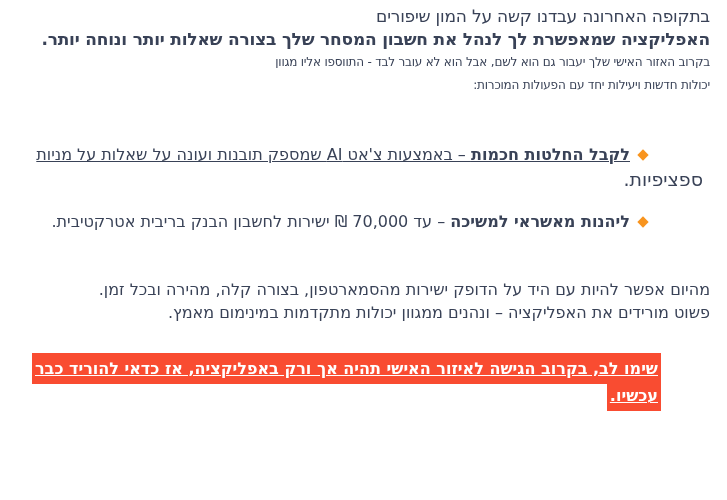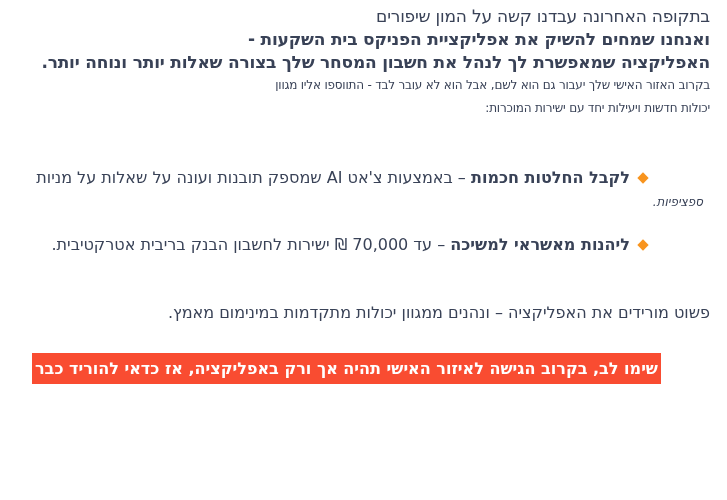--- a/index.html
+++ b/index.html
@@ -19,73 +19,74 @@
   .intro { font-size: 17px; line-height: 23px; letter-spacing: -0.2px; }
   .intro.narrow { font-size: 12px; }
   .bold { font-weight: bold; }
   .bullets { margin-top: 46px; }
   .bullet-line {
     font-size: 16px; line-height: 24px;
     padding-right: 62px;
     white-space: nowrap;
   }
   .bullet-wrap {
-    font-size: 12px; line-height: 24px;
+    font-size: 19px; line-height: 24px;
     margin-right: 7px;
     white-space: nowrap;
-    font-style: italic;
   }
-  .mt10 { margin-top: 10px; }
+  .mt10 { margin-top: 10px; text-decoration: underline; }
   .mt6  { margin-top: 19px; }
   .diamond {
     display: inline-block;
     width: 8px; height: 8px;
     background: var(--bullet, #F8941E);
     transform: rotate(45deg);
     margin-left: 9px;
     margin-right: 1px;
     vertical-align: 1px;
   }
   .outro { margin-top: 44px; font-size: 16px; line-height: 23px; }
   .notice { margin-top: 31px; margin-left: 0; margin-right: 49px; }
   .notice-line { font-size: 16px; line-height: 27px; white-space: nowrap; }
   .hl {
     background: var(--highlight_bg, #F94C31);
     color: var(--highlight_text, #ffffff);
     font-weight: bold;
     padding: 6px 3px;
+    text-decoration: underline;
   }
 </style>
 </head>
 <body>
 
 <div class="content">
 
   <div class="line intro">בתקופה האחרונה עבדנו קשה על המון שיפורים</div>
-  <div class="line intro bold">ואנחנו שמחים להשיק את אפליקציית הפניקס בית השקעות -</div>
   <div class="line intro bold">האפליקציה שמאפשרת לך לנהל את חשבון המסחר שלך בצורה שאלות יותר ונוחה יותר.</div>
   <div class="line intro narrow">בקרוב האזור האישי שלך יעבור גם הוא לשם, אבל הוא לא עובר לבד - התווספו אליו מגוון</div>
-  <div class="line intro narrow">יכולות חדשות ויעילות יחד עם ישירות המוכרות:</div>
+  <div class="line intro narrow">יכולות חדשות ויעילות יחד עם הפעולות המוכרות:</div>
 
   <div class="bullets">
 
 
     <div class="bullet-line mt10">
       <span class="diamond"></span><span class="bold">לקבל החלטות חכמות</span><span> – באמצעות צ'אט AI שמספק תובנות ועונה על שאלות על מניות</span>
     </div>
     <div class="bullet-wrap">ספציפיות.</div>
 
     <div class="bullet-line mt6">
       <span class="diamond"></span><span class="bold">ליהנות מאשראי למשיכה</span><span> – עד 70,000 ₪ ישירות לחשבון הבנק בריבית אטרקטיבית.</span>
     </div>
 
 
   </div>
 
   <div class="outro">
+    <div class="line">מהיום אפשר להיות עם היד על הדופק ישירות מהסמארטפון, בצורה קלה, מהירה ובכל זמן.</div>
     <div class="line">פשוט מורידים את האפליקציה – ונהנים ממגוון יכולות מתקדמות במינימום מאמץ.</div>
   </div>
 
   <div class="notice">
     <div class="notice-line"><span class="hl">שימו לב, בקרוב הגישה לאיזור האישי תהיה אך ורק באפליקציה, אז כדאי להוריד כבר</span></div>
+    <div class="notice-line"><span class="hl">עכשיו.</span></div>
   </div>
 
 </div>
 
 </body></html>

